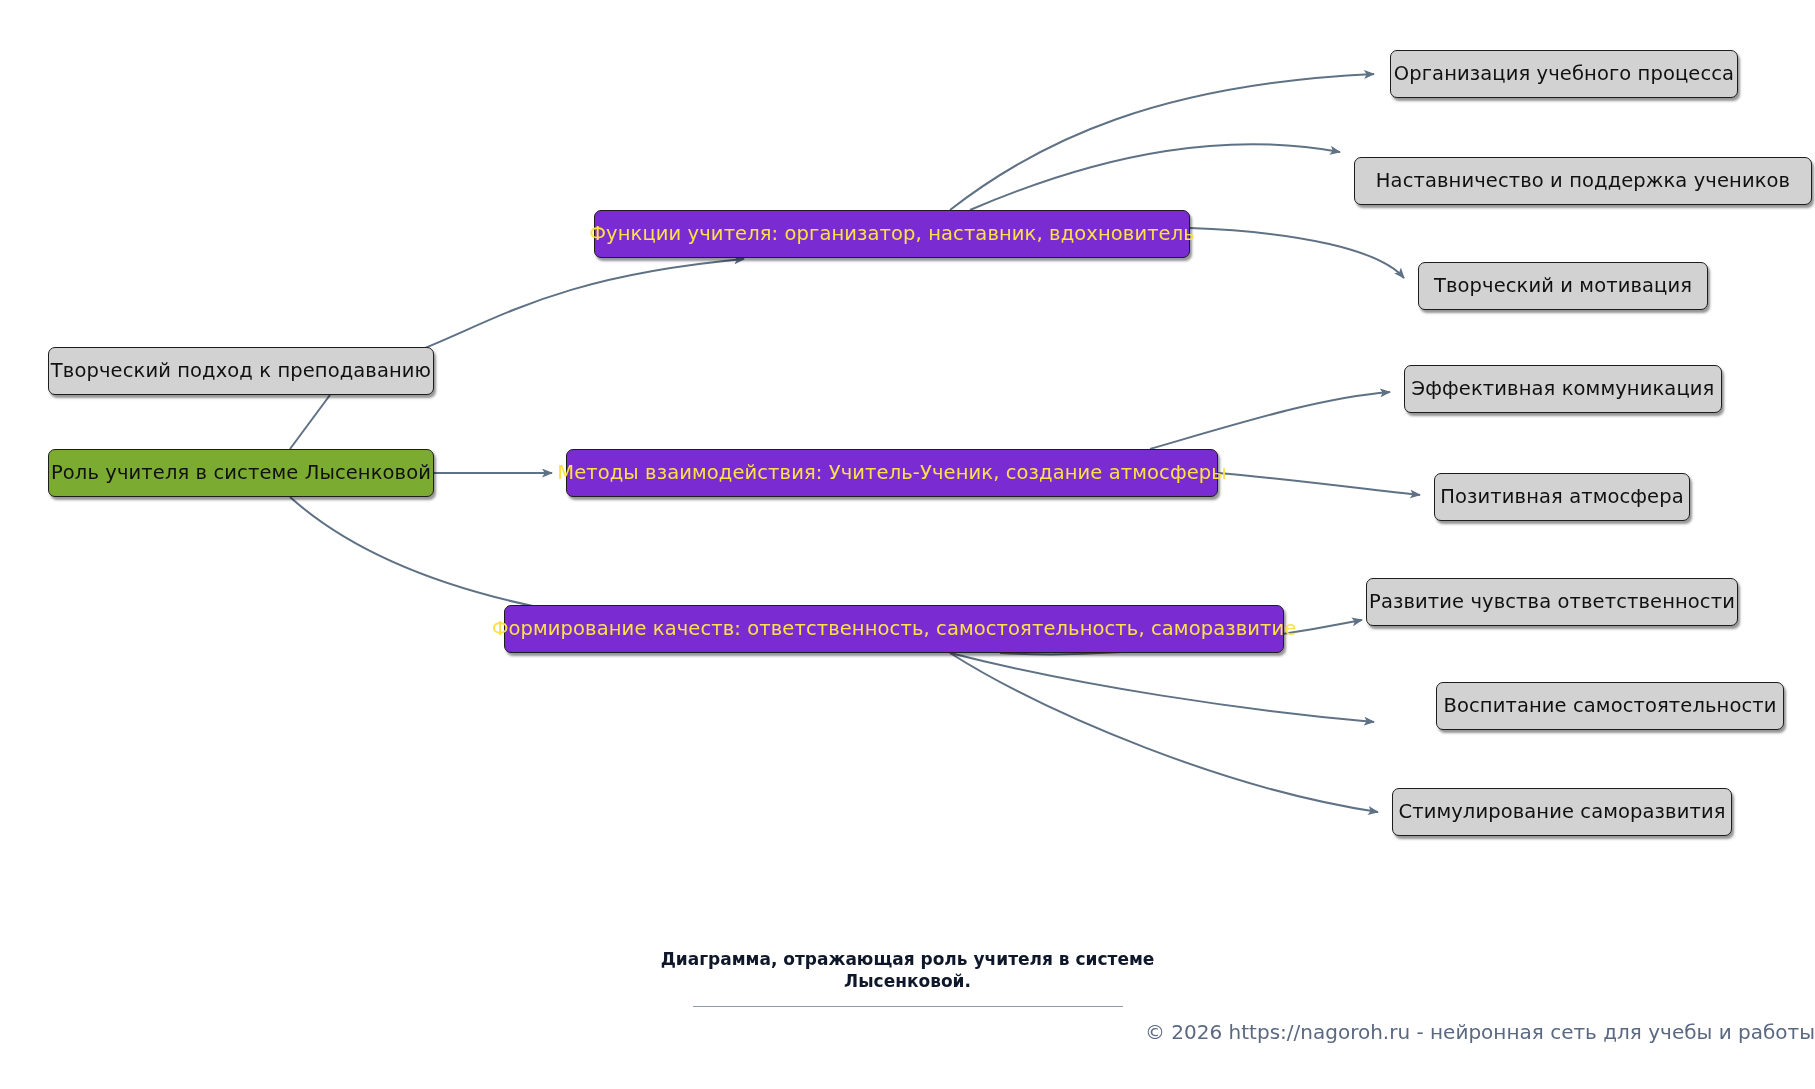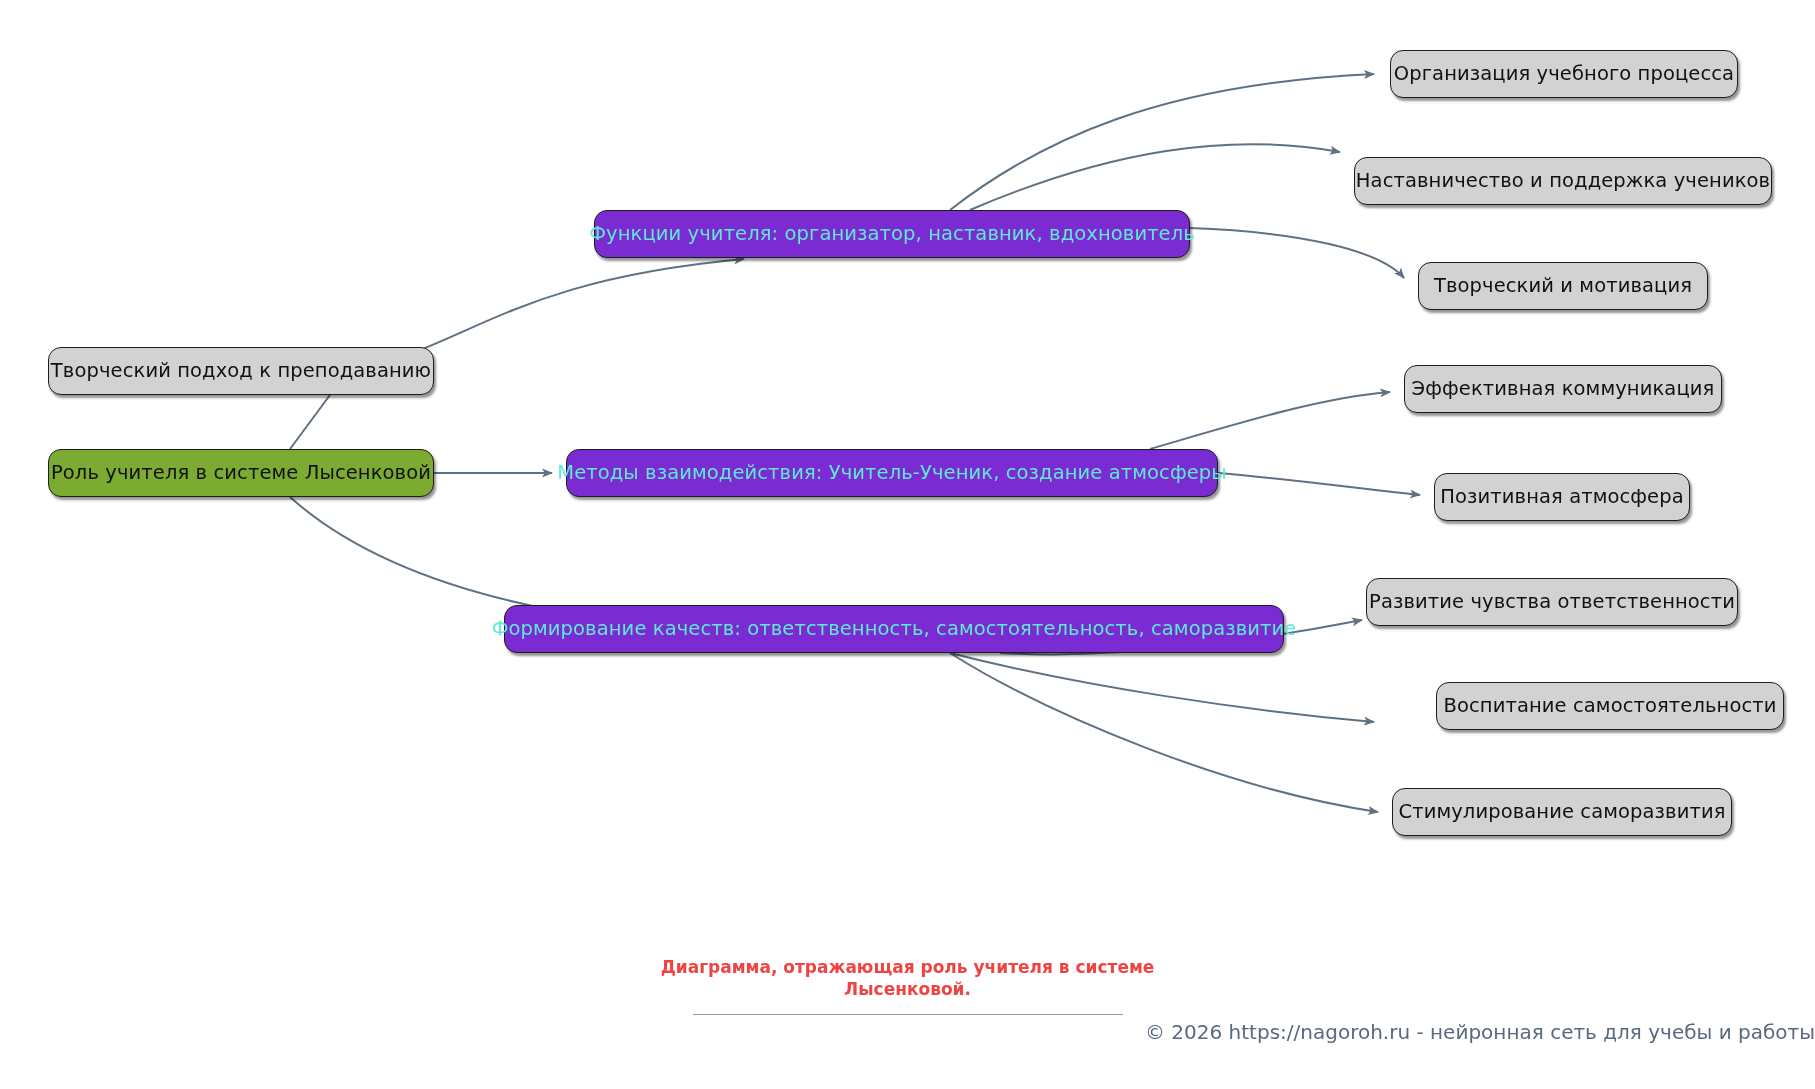--- a/index.html
+++ b/index.html
@@ -29,38 +29,38 @@
     top: 0;
     width: 1815px;
     height: 1089px;
     pointer-events: none;
   }
 
   .node {
     position: absolute;
     box-sizing: border-box;
     border: 1.6px solid #1d1d1d;
-    border-radius: 13px;
+    border-radius: 7px;
     display: flex;
     align-items: center;
     justify-content: center;
     white-space: nowrap;
     box-shadow: 2px 3px 2.5px rgba(0,0,0,0.42);
     font-size: 19.5px;
     letter-spacing: 0.1px;
   }
 
   .node-root {
     background: #7cab32;
     color: #111111;
   }
 
   .node-branch {
     background: #7b2bd2;
-    color: #5eead4;
+    color: #fde047;
   }
 
   .node-leaf {
     background: #d2d2d2;
     color: #111111;
   }
 
   .node-label {
     line-height: 1;
     padding: 0 2px;
@@ -71,23 +71,23 @@
     left: 0;
     top: 948px;
     width: 1815px;
     text-align: center;
   }
   .caption-title {
     font-family: "DejaVu Sans", "Liberation Sans", sans-serif;
     font-weight: bold;
     font-size: 17px;
     line-height: 22px;
-    color: #ef4444;
+    color: #0f172a;
     width: 540px;
-    margin: 8px auto;
+    margin: 0 auto;
   }
   .caption-rule {
     width: 430px;
     height: 0;
     margin: 14px auto 0 auto;
     border-top: 1.5px solid #8f9aab;
   }
   .footer-text {
     position: absolute;
     left: 0;
@@ -156,21 +156,21 @@
   </div>
 
   <div class="node node-branch" style="left:504px; top:605px; width:780px; height:48px;">
     <span class="node-label">Формирование качеств: ответственность, самостоятельность, саморазвитие</span>
   </div>
 
   <div class="node node-leaf" style="left:1390px; top:50px; width:348px; height:48px;">
     <span class="node-label">Организация учебного процесса</span>
   </div>
 
-  <div class="node node-leaf" style="left:1354px; top:157px; width:418px; height:48px;">
+  <div class="node node-leaf" style="left:1354px; top:157px; width:458px; height:48px;">
     <span class="node-label">Наставничество и поддержка учеников</span>
   </div>
 
   <div class="node node-leaf" style="left:1418px; top:262px; width:290px; height:48px;">
     <span class="node-label">Творческий и мотивация</span>
   </div>
 
   <div class="node node-leaf" style="left:1404px; top:365px; width:318px; height:48px;">
     <span class="node-label">Эффективная коммуникация</span>
   </div>

